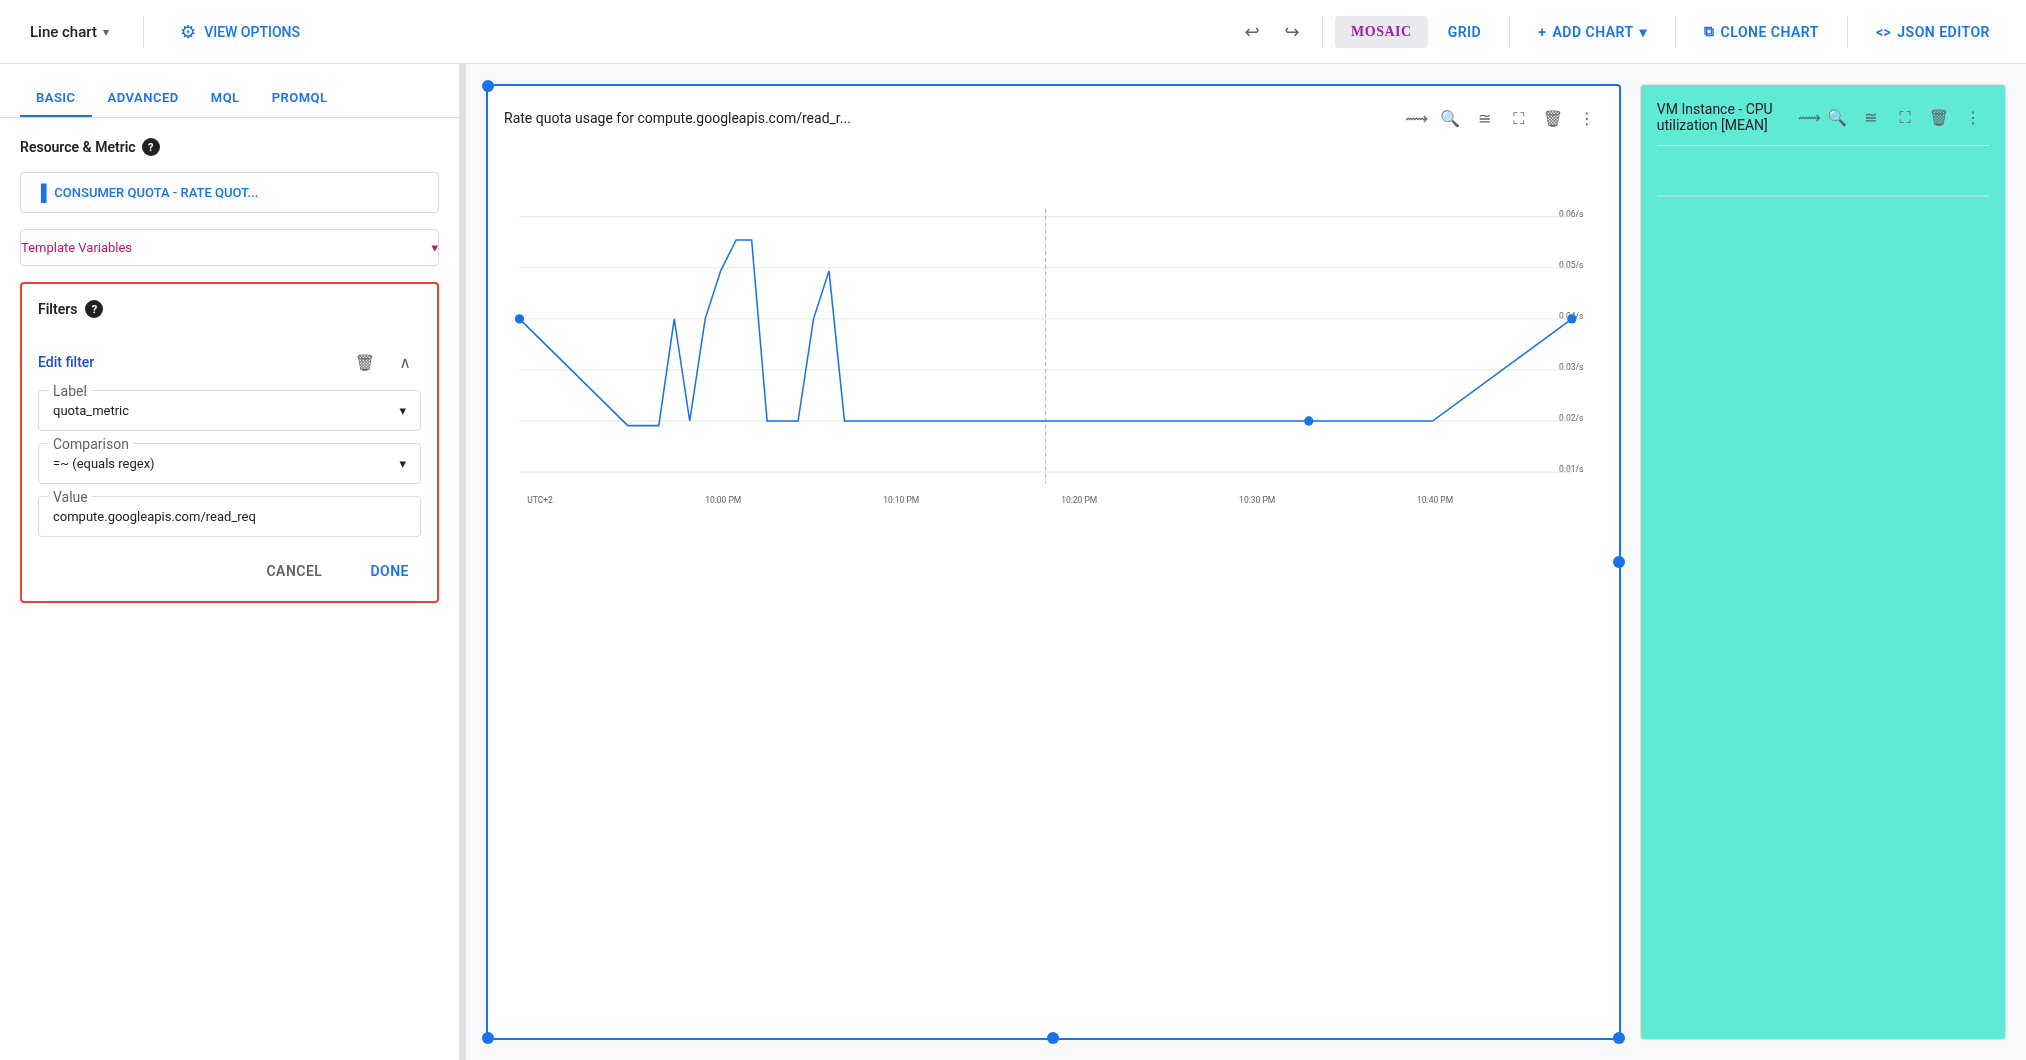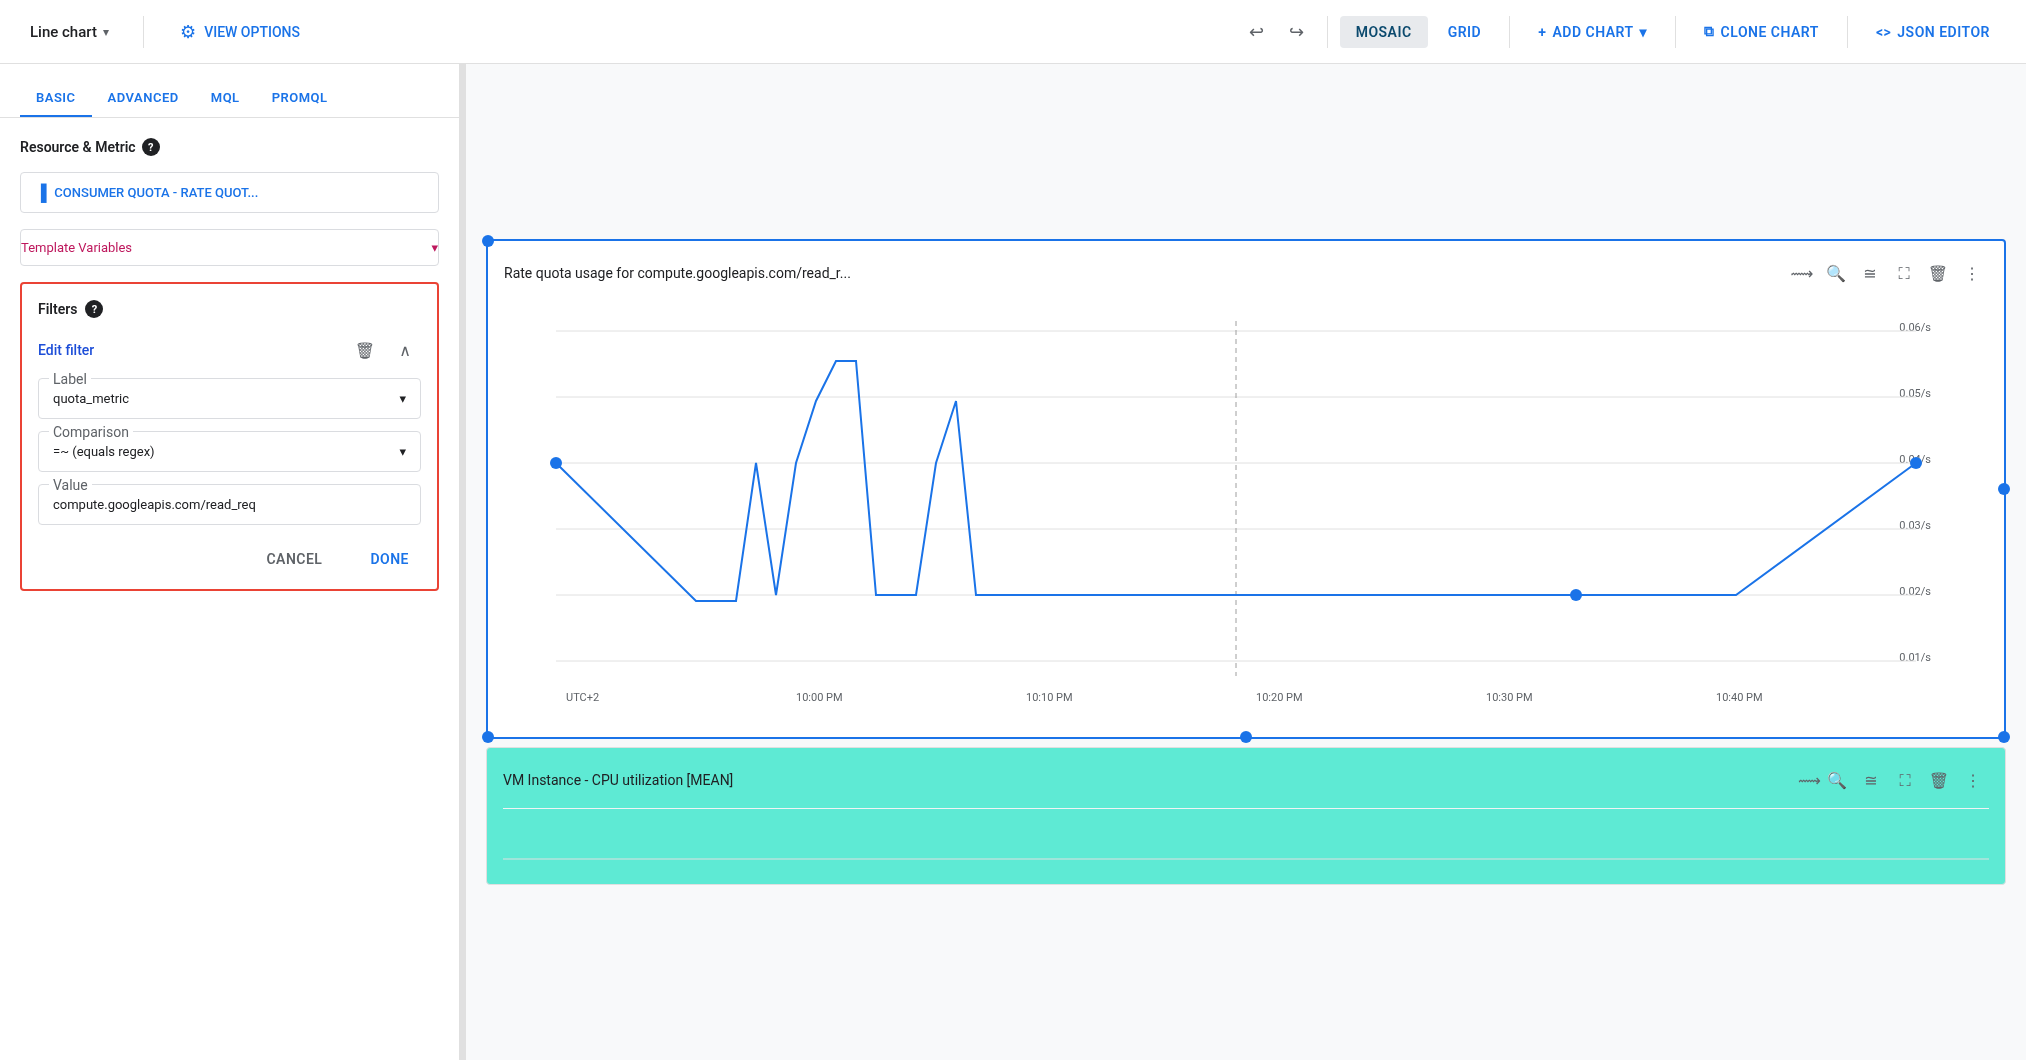--- a/index.html
+++ b/index.html
@@ -61,21 +61,22 @@
     .mosaic-btn, .grid-btn {
       padding: 8px 16px;
       border-radius: 4px;
       font-size: 14px;
       font-weight: 600;
       cursor: pointer;
       letter-spacing: 0.5px;
     }
     .mosaic-btn {
       background: #e8eaed;
-      color: #0c4a6e;
+      color: #a21caf;
+      font-family: Liberation Serif, serif;
     }
     .grid-btn {
       background: transparent;
       color: #1a73e8;
     }
     .add-chart-btn {
       display: flex;
       align-items: center;
       gap: 6px;
       color: #1a73e8;
@@ -209,21 +210,21 @@
     
     .filters-section {
       border: 2px solid #ea4335;
       border-radius: 4px;
       padding: 16px;
     }
     .filters-header {
       display: flex;
       align-items: center;
       gap: 8px;
-      margin-bottom: 16px;
+      margin-bottom: 28px;
     }
     .filters-label {
       font-size: 14px;
       font-weight: 600;
       color: #202124;
     }
 
     .edit-filter-row {
       display: flex;
       align-items: center;
@@ -308,26 +309,25 @@
     .resize-handle {
       width: 6px;
       background: #e0e0e0;
       cursor: col-resize;
     }
 
     
     .right-panel {
       flex: 1;
       display: flex;
-      flex-direction: column;
+      flex-direction: row;
       padding: 20px;
-      gap: 8px;
+      gap: 19px;
       overflow-y: auto;
       background: #f8f9fa;
-      justify-content: center;
     }
 
     
     .chart-card {
       background: #fff;
       border: 1px solid #e0e0e0;
       border-radius: 4px;
       padding: 16px;
     }
     .chart-card.selected {

